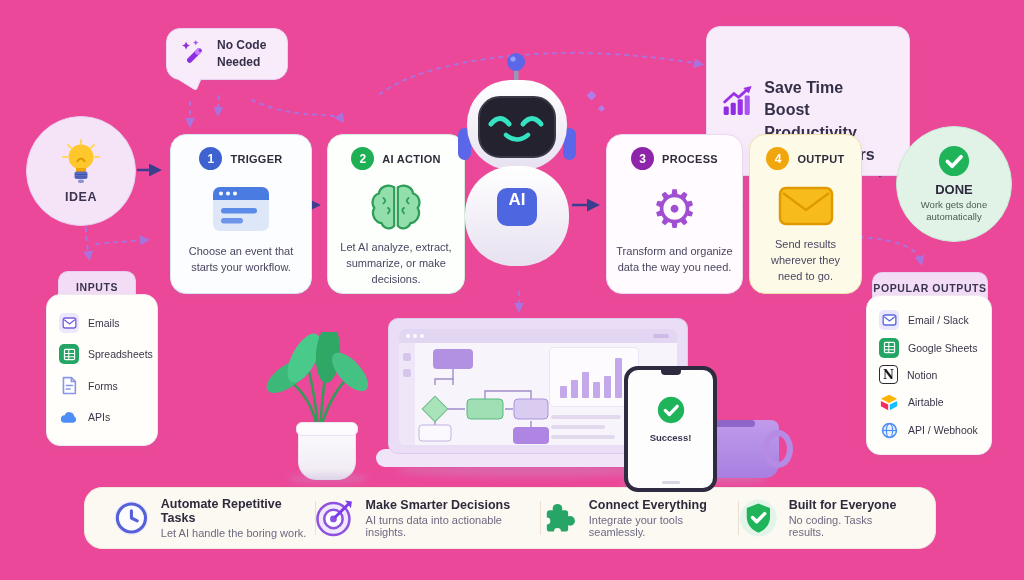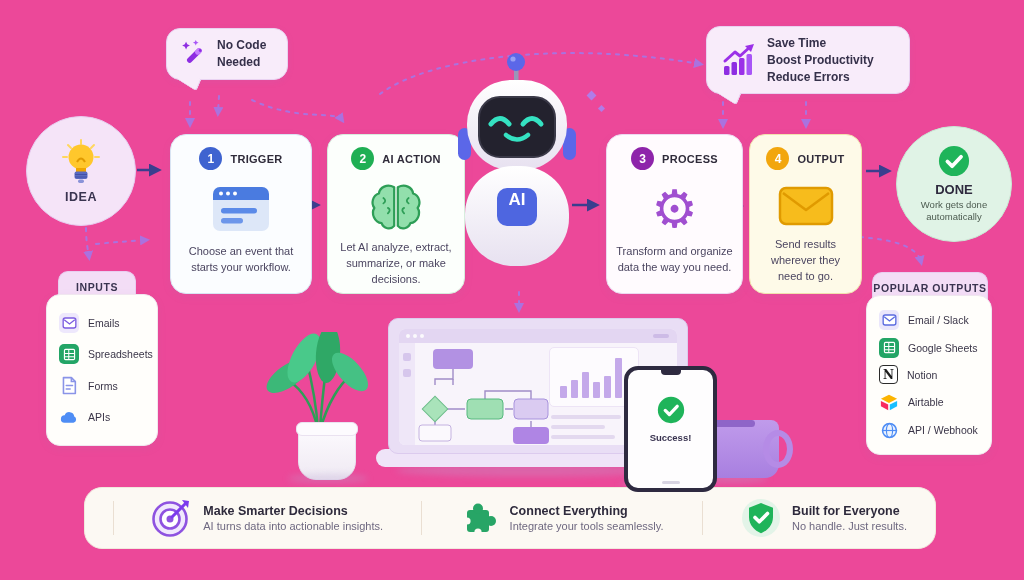--- a/index.html
+++ b/index.html
@@ -10,21 +10,21 @@
   #connectors{position:absolute;left:0;top:0;z-index:1;pointer-events:none;}
 
   
   .callout{position:absolute;background:#f8ecfa;border:1.5px solid #e9d2f1;border-radius:14px;
            display:flex;align-items:center;gap:8px;padding:8px 12px;z-index:2;box-shadow:0 2px 6px rgba(160,120,190,.12);}
   .callout:after{content:"";position:absolute;left:14px;bottom:-9px;width:16px;height:16px;background:#f8ecfa;
            border-left:1.5px solid #e9d2f1;border-bottom:1.5px solid #e9d2f1;transform:skewX(30deg) rotate(-45deg);border-radius:0 0 0 4px;}
   .callout .txt{font-size:12px;font-weight:bold;color:#35304a;line-height:1.4;}
   #callout-nocode{left:166px;top:28px;width:96px;}
   #callout-benefits{left:706px;top:26px;width:178px;}
-  #callout-benefits .txt{font-size:12px;}
+  #callout-benefits .txt{font-size:16px;margin-top:42px;}
 
   
   .big-circle{position:absolute;border-radius:50%;display:flex;flex-direction:column;align-items:center;justify-content:center;z-index:2;text-align:center;}
   #idea{left:26px;top:116px;width:108px;height:108px;background:#f5e4f8;border:1.5px solid #e7cdf0;}
   #idea .lbl{font-size:12.5px;font-weight:bold;color:#3a3450;margin-top:4px;letter-spacing:.5px;}
   #done{left:896px;top:126px;width:114px;height:114px;background:#e0f3e6;border:1.5px solid #c8e9d4;}
   #done .lbl{font-size:13px;font-weight:bold;color:#2e2a3e;margin-top:5px;}
   #done .sub{font-size:9.5px;color:#4c5b50;line-height:1.3;margin-top:2px;width:84px;}
 
   
@@ -461,20 +461,31 @@
         </svg>
     </div>
     <div id="phone-text">Success!</div>
     <div id="phone-home"></div>
   </div>
 
   <div class="shadow" style="left:698px;top:474px;width:70px;height:9px;"></div>
   <div class="scene-el" id="mug"></div>
 
   <div id="features">
+    <div class="feature">
+      <svg width="38" height="38" viewBox="0 0 38 38">
+        <circle cx="19" cy="19" r="17.5" fill="#efedfc"></circle>
+        <circle cx="19" cy="19" r="14.5" fill="#fdfdff" stroke="#5661d9" stroke-width="3.2"></circle>
+        <path d="M19 11.5 V19 L25 22" stroke="#5661d9" stroke-width="3.2" fill="none" stroke-linecap="round" stroke-linejoin="round"></path>
+      </svg>
+      <div>
+        <div class="f-title">Automate Repetitive Tasks</div>
+        <div class="f-desc">Let AI handle the boring work.</div>
+      </div>
+    </div>
     <div class="fdivider"></div>
     <div class="feature">
       <svg width="40" height="38" viewBox="0 0 40 38">
         <circle cx="18" cy="20" r="16.5" fill="#f1e8fd" stroke="#8e52e0" stroke-width="2.6"></circle>
         <circle cx="18" cy="20" r="9.5" fill="#fff" stroke="#8e52e0" stroke-width="2.6"></circle>
         <circle cx="18" cy="20" r="3.5" fill="#8e52e0"></circle>
         <path d="M20 18 L33 5" stroke="#7c3aed" stroke-width="3" stroke-linecap="round"></path>
         <polygon points="30,1 37,2 36,9" fill="#7c3aed"></polygon>
       </svg>
       <div>
@@ -498,18 +509,18 @@
     </div>
     <div class="fdivider"></div>
     <div class="feature">
       <svg width="40" height="40" viewBox="0 0 40 40">
         <circle cx="20" cy="20" r="19" fill="#e3f4e8"></circle>
         <path d="M20 5 L32 9.8 V19 C32 27 26.5 32.6 20 35.2 C13.5 32.6 8 27 8 19 V9.8 Z" fill="#1fb45a"></path>
         <path d="M14 19.5 L18.3 23.8 L26.5 15.5" stroke="#fff" stroke-width="3.6" fill="none" stroke-linecap="round" stroke-linejoin="round"></path>
       </svg>
       <div>
         <div class="f-title">Built for Everyone</div>
-        <div class="f-desc">No handle. Just results.</div>
+        <div class="f-desc">No coding. Tasks results.</div>
       </div>
     </div>
   </div>
 
 </div>
 
 </body></html>

